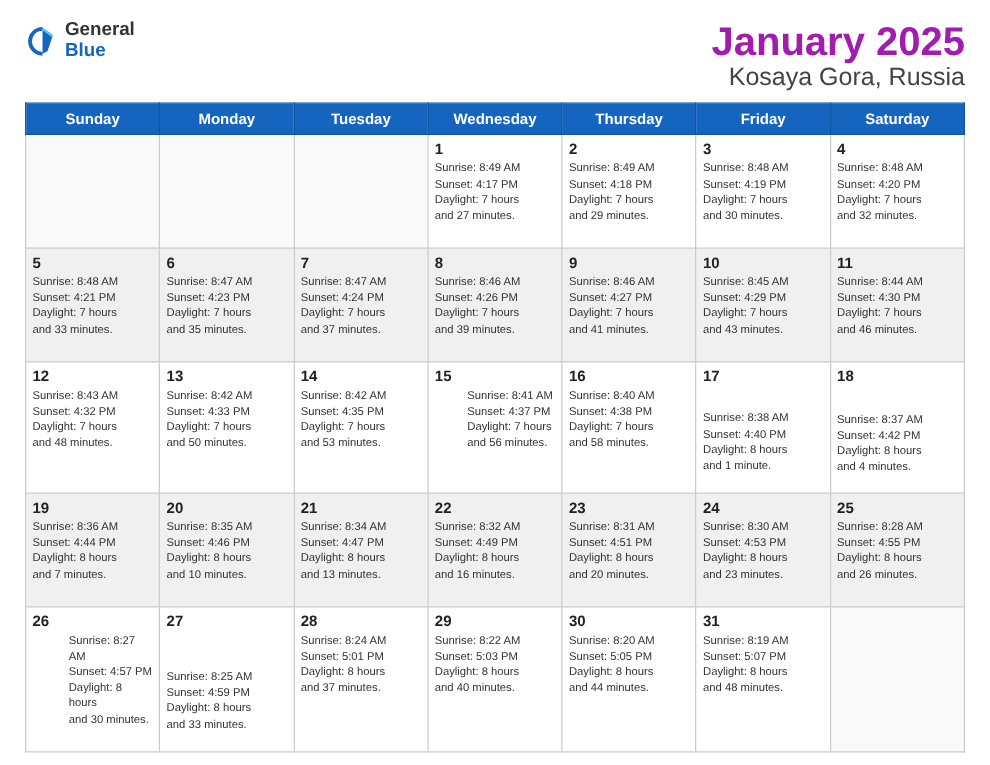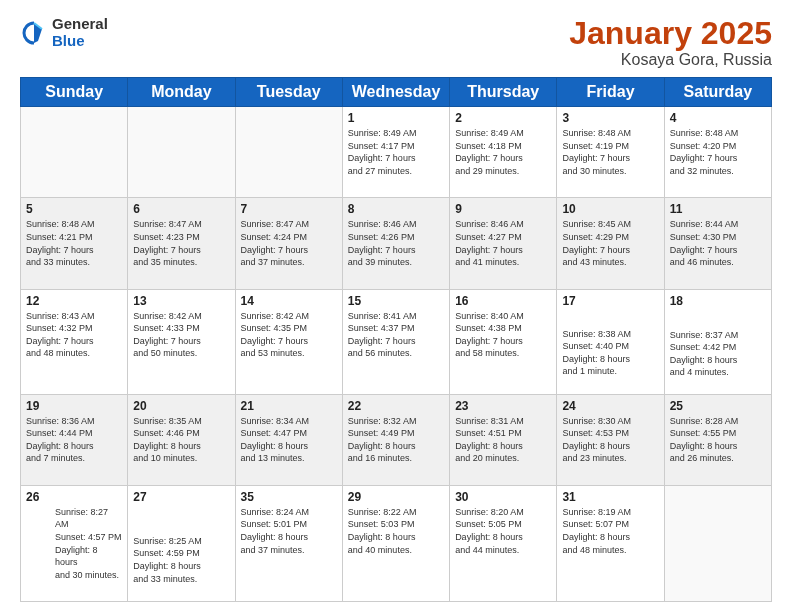--- a/index.html
+++ b/index.html
@@ -47,39 +47,39 @@
     .logo-icon {
       width: 28px;
       height: 28px;
     }
     .title-block {
       text-align: right;
     }
     .month-title {
       font-size: 32px;
       font-weight: bold;
-      color: #c2410c;
+      color: #a21caf;
       line-height: 1.1;
     }
     .location {
-      font-size: 16px;
+      font-size: 20px;
       color: #444;
     }
     .calendar {
       flex: 1;
       border: 1px solid #ccc;
       border-collapse: collapse;
       width: 100%;
       table-layout: fixed;
     }
     .calendar th {
       background: #1565c0;
       color: #fff;
       text-align: center;
-      font-size: 16px;
+      font-size: 12px;
       font-weight: bold;
       padding: 5px 2px;
       border: 1px solid #1255a0;
     }
     .calendar td {
       border: 1px solid #ccc;
       vertical-align: top;
       padding: 4px 5px;
       font-size: 9.5px;
       color: #333;
@@ -243,21 +243,21 @@
           </td>
           <td class="">
             <div class="day-number">14</div>
             <div class="day-info" style="white-space: pre-line;">Sunrise: 8:42 AM
 Sunset: 4:35 PM
 Daylight: 7 hours
 and 53 minutes.</div>
           </td>
           <td class="">
             <div class="day-number">15</div>
-            <div class="day-info" style="white-space: pre-line;">Sunrise: 8:41 AM
+            <div class="day-info" style="white-space: pre-line; margin-left: 26px;">Sunrise: 8:41 AM
 Sunset: 4:37 PM
 Daylight: 7 hours
 and 56 minutes.</div>
           </td>
           <td class="">
             <div class="day-number">16</div>
             <div class="day-info" style="white-space: pre-line;">Sunrise: 8:40 AM
 Sunset: 4:38 PM
 Daylight: 7 hours
 and 58 minutes.</div>
@@ -337,21 +337,21 @@
 and 30 minutes.</div>
           </td>
           <td class="">
             <div class="day-number">27</div>
             <div class="day-info" style="white-space: pre-line; margin-top: 31px;">Sunrise: 8:25 AM
 Sunset: 4:59 PM
 Daylight: 8 hours
 and 33 minutes.</div>
           </td>
           <td class="">
-            <div class="day-number">35</div>
+            <div class="day-number">28</div>
             <div class="day-info" style="white-space: pre-line;">Sunrise: 8:24 AM
 Sunset: 5:01 PM
 Daylight: 8 hours
 and 37 minutes.</div>
           </td>
           <td class="">
             <div class="day-number">29</div>
             <div class="day-info" style="white-space: pre-line;">Sunrise: 8:22 AM
 Sunset: 5:03 PM
 Daylight: 8 hours

